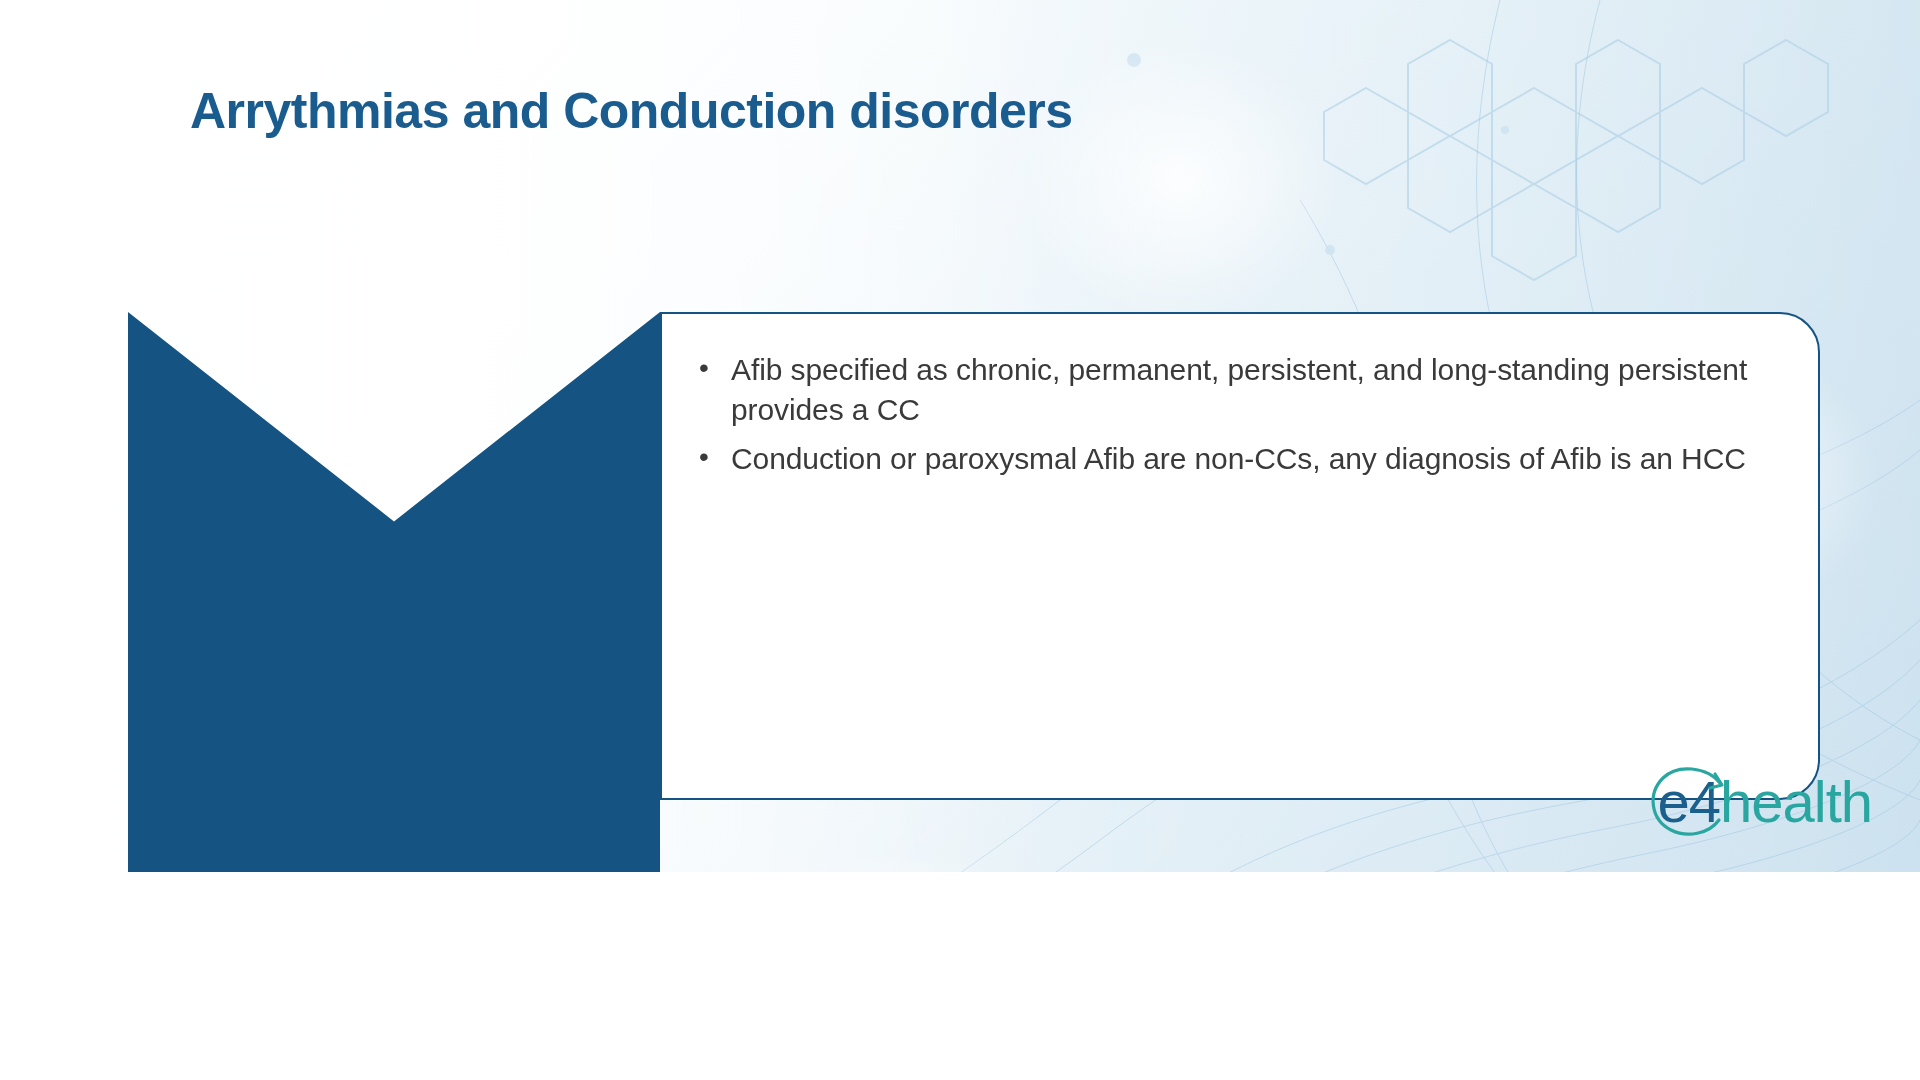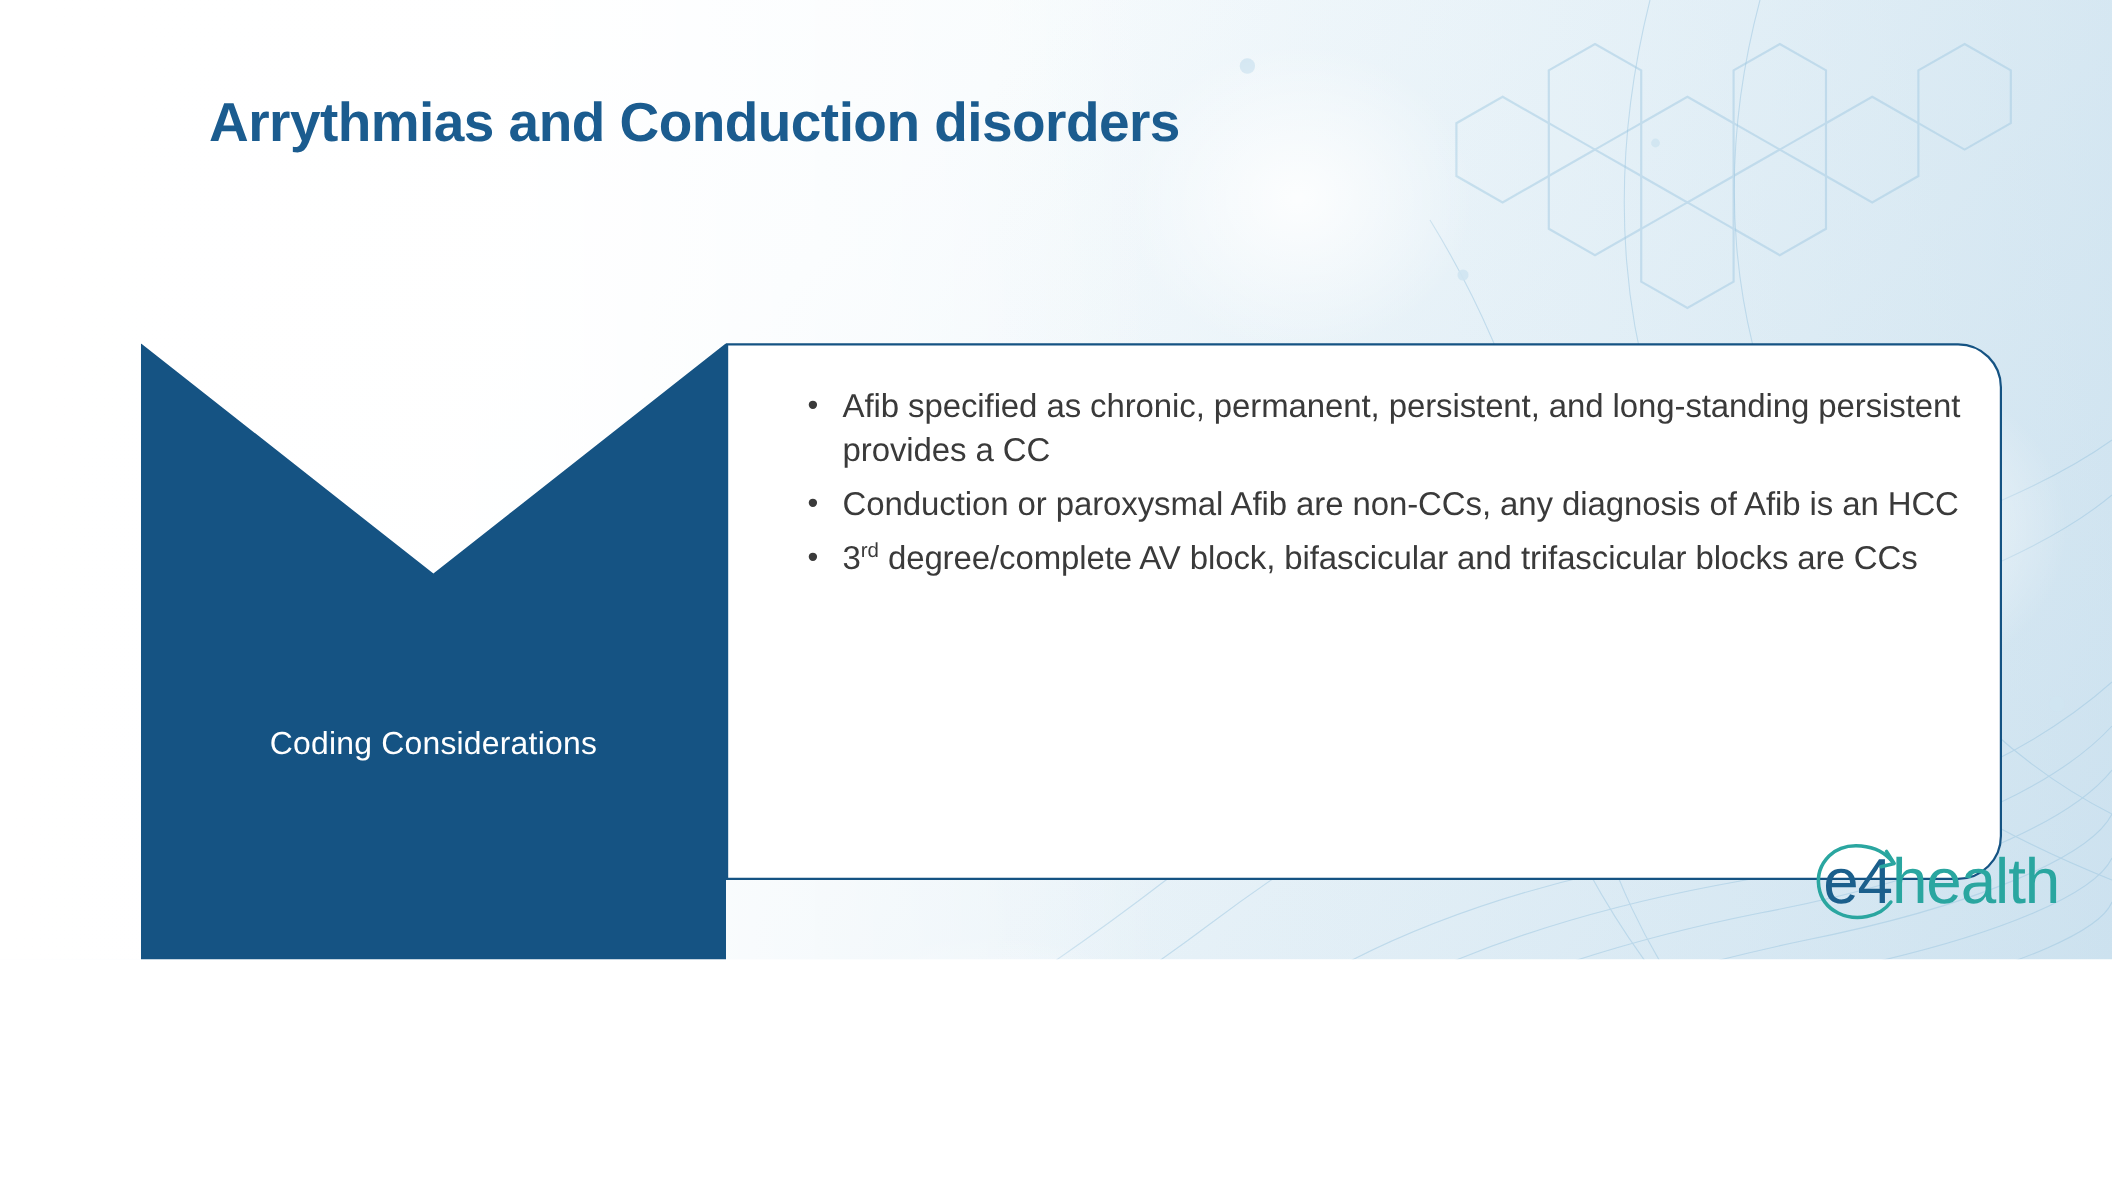--- a/index.html
+++ b/index.html
@@ -77,21 +77,21 @@
     width: 1160px;
     height: 488px;
     background: #ffffff;
     border: 2px solid #155383;
     border-radius: 0 40px 40px 0;
     box-sizing: border-box;
   }
 
   .card-inner {
     position: absolute;
-    left: 684px;
+    left: 649px;
     top: 350px;
     width: 1160px;
     height: 420px;
     box-sizing: border-box;
     padding: 0 40px 0 20px;
   }
 
   ul.bullets {
     margin: 0;
     padding: 0 0 0 62px;
@@ -215,34 +215,30 @@
       <ellipse cx="1700" cy="480" rx="180" ry="150" fill="url(#glow1)"></ellipse>
       <ellipse cx="900" cy="980" rx="200" ry="130" fill="url(#glow1)"></ellipse>
     </g>
   </svg>
 
   <div class="bg-fade-left"></div>
 
   <div class="title">Arrythmias and Conduction disorders</div>
 
   <div class="chevron"></div>
-  <div class="chevron-label">Coding Considerations</div>
 
   <div class="card"></div>
 
   <div class="card-inner">
     <ul class="bullets">
       <li>
         <span>Afib specified as chronic, permanent, persistent, and long-standing persistent provides a CC</span>
       </li>
       <li>
         <span>Conduction or paroxysmal Afib are non-CCs, any diagnosis of Afib is an HCC</span>
-      </li>
-      <li>
-        <span>3</span><sup class="ord">rd</sup><span> degree/complete AV block, bifascicular and trifascicular blocks are CCs</span>
       </li>
     </ul>
   </div>
 
   <div class="logo">
     <svg class="logo-swoosh" viewBox="0 0 96 74">
       <path d="M78,20 C64,2 34,0 20,14 C4,30 8,56 28,66 C44,74 66,70 76,56" fill="none" stroke="#2aa6a0" stroke-width="3.2" stroke-linecap="round"></path>
       <path d="M72,10 L79,21 L67,24" fill="none" stroke="#2aa6a0" stroke-width="3.2" stroke-linecap="round" stroke-linejoin="round"></path>
     </svg>
     <span class="logo-text logo-e">e</span>

